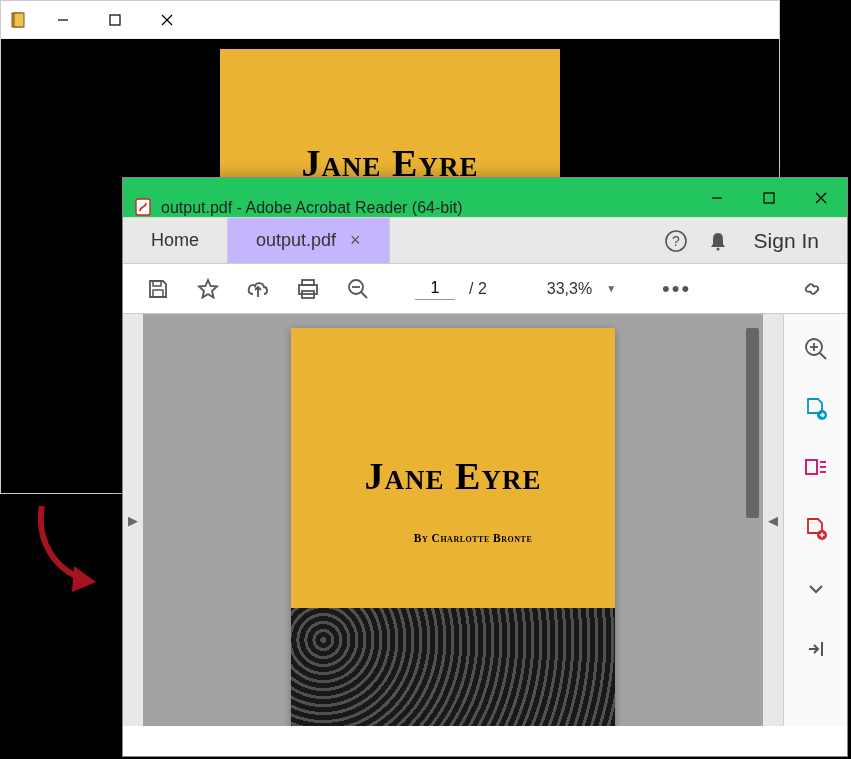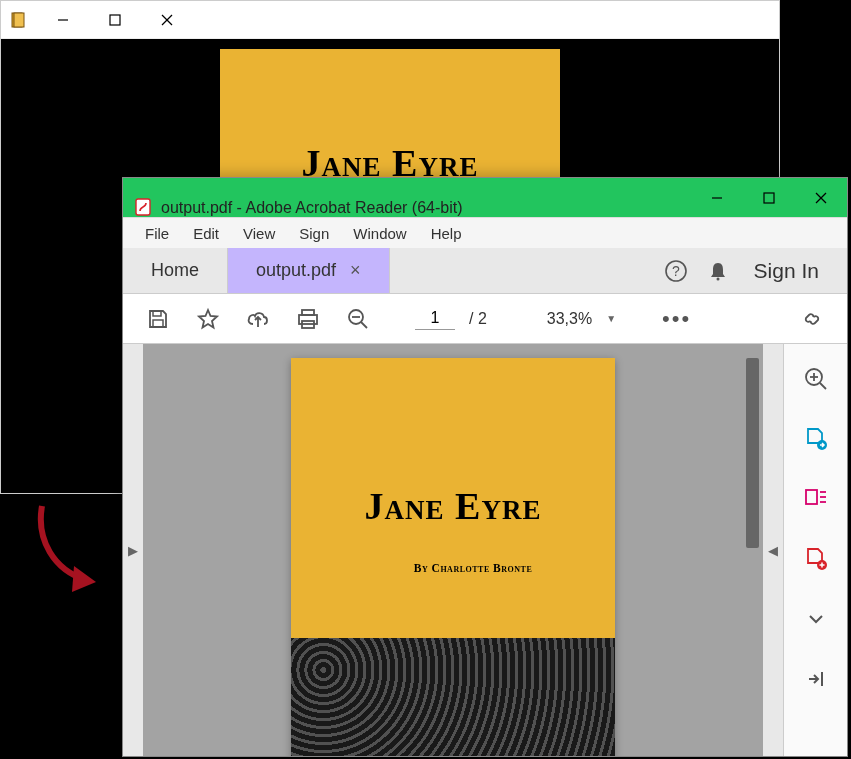--- a/index.html
+++ b/index.html
@@ -120,28 +120,20 @@
         </div>
       <div class="win-btn">
           <svg width="12" height="12">
             <line x1="1" y1="1" x2="11" y2="11" stroke="#000" stroke-width="1.2"></line>
             <line x1="11" y1="1" x2="1" y2="11" stroke="#000" stroke-width="1.2"></line>
           </svg>
         </div>
     </div>
   </div>
 
-  <div class="menubar">
-    <span class="menu-item">File</span>
-    <span class="menu-item">Edit</span>
-    <span class="menu-item">View</span>
-    <span class="menu-item">Sign</span>
-    <span class="menu-item">Window</span>
-    <span class="menu-item">Help</span>
-  </div>
 
   <div class="tabbar">
     <div class="tab">
         <span>Home</span>
       </div>
     <div class="tab active">
       <span>output.pdf</span>
       <span class="tab-close">×</span>
     </div>
     <div class="tabbar-right">

